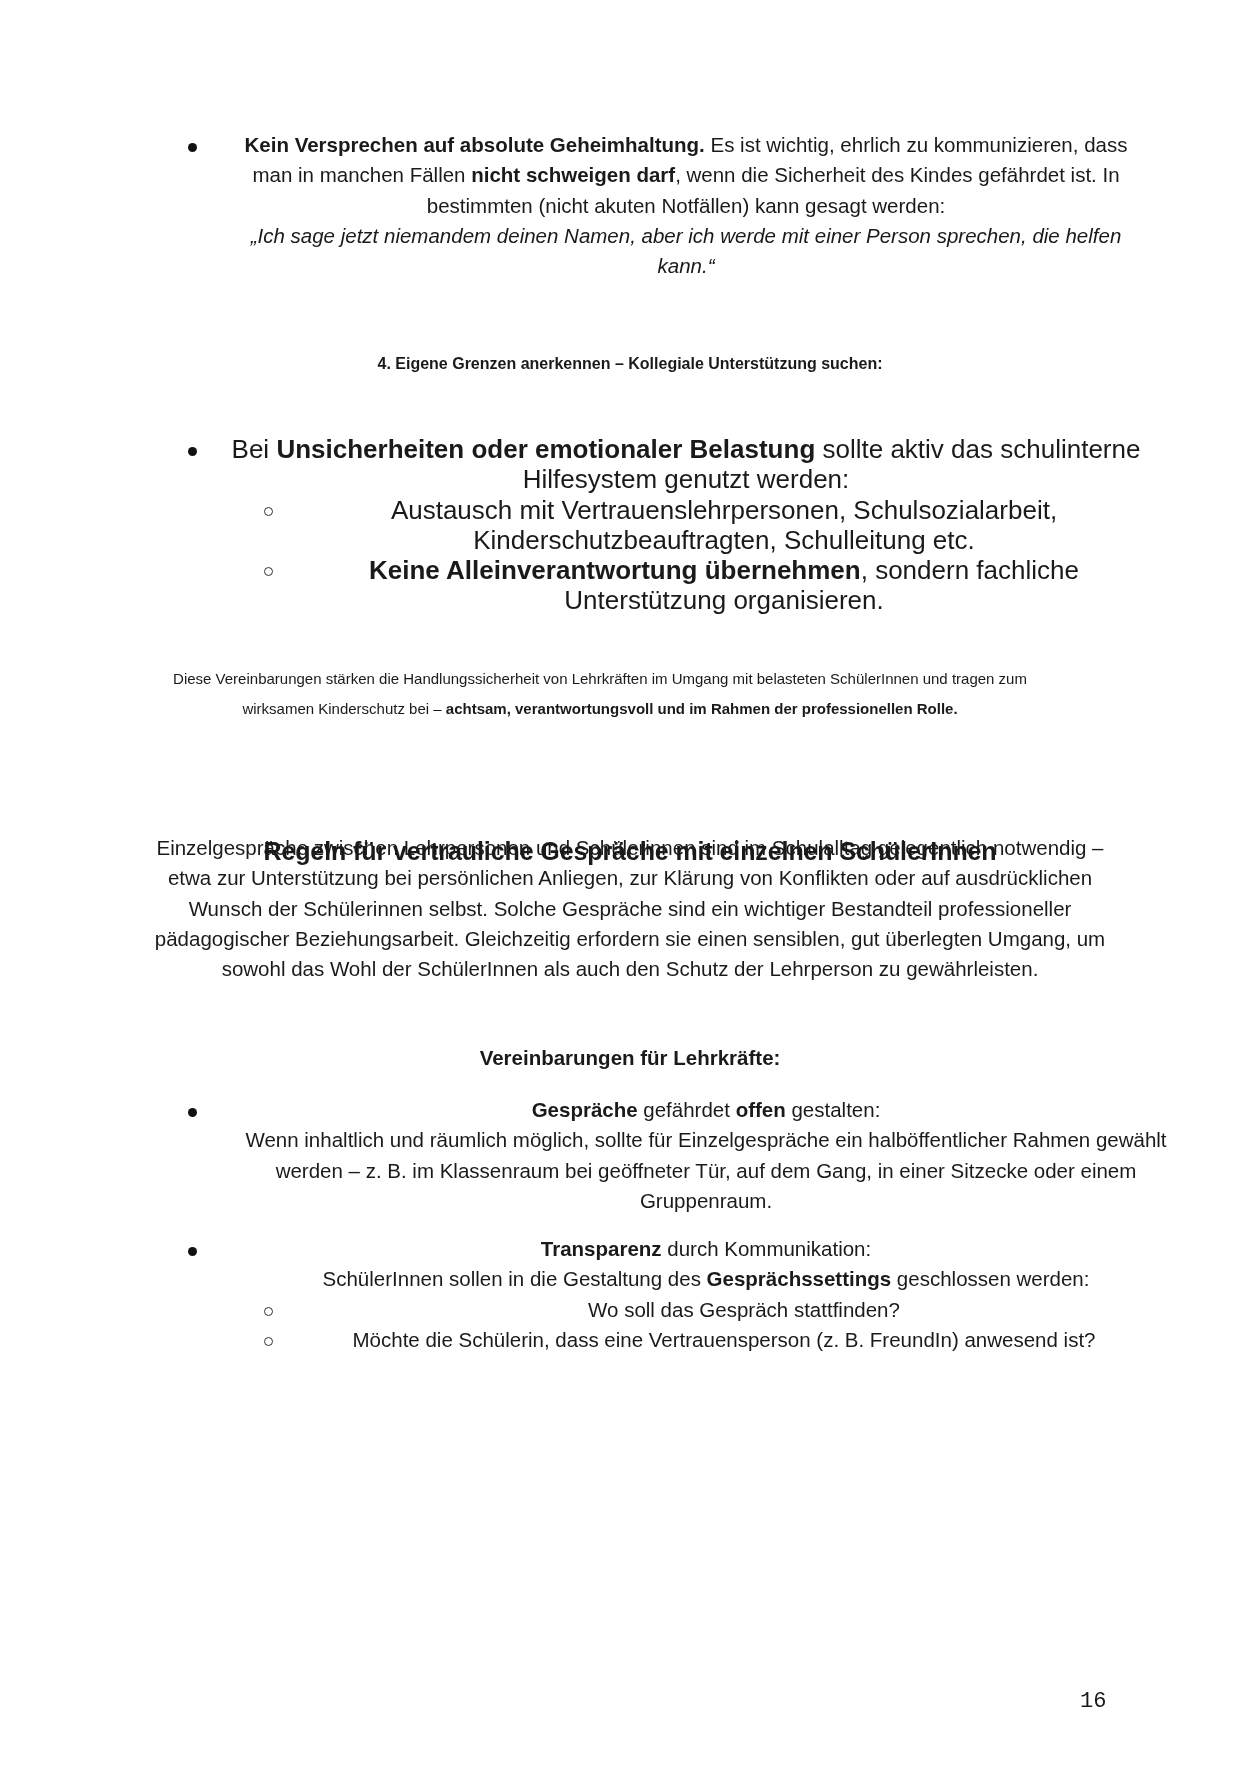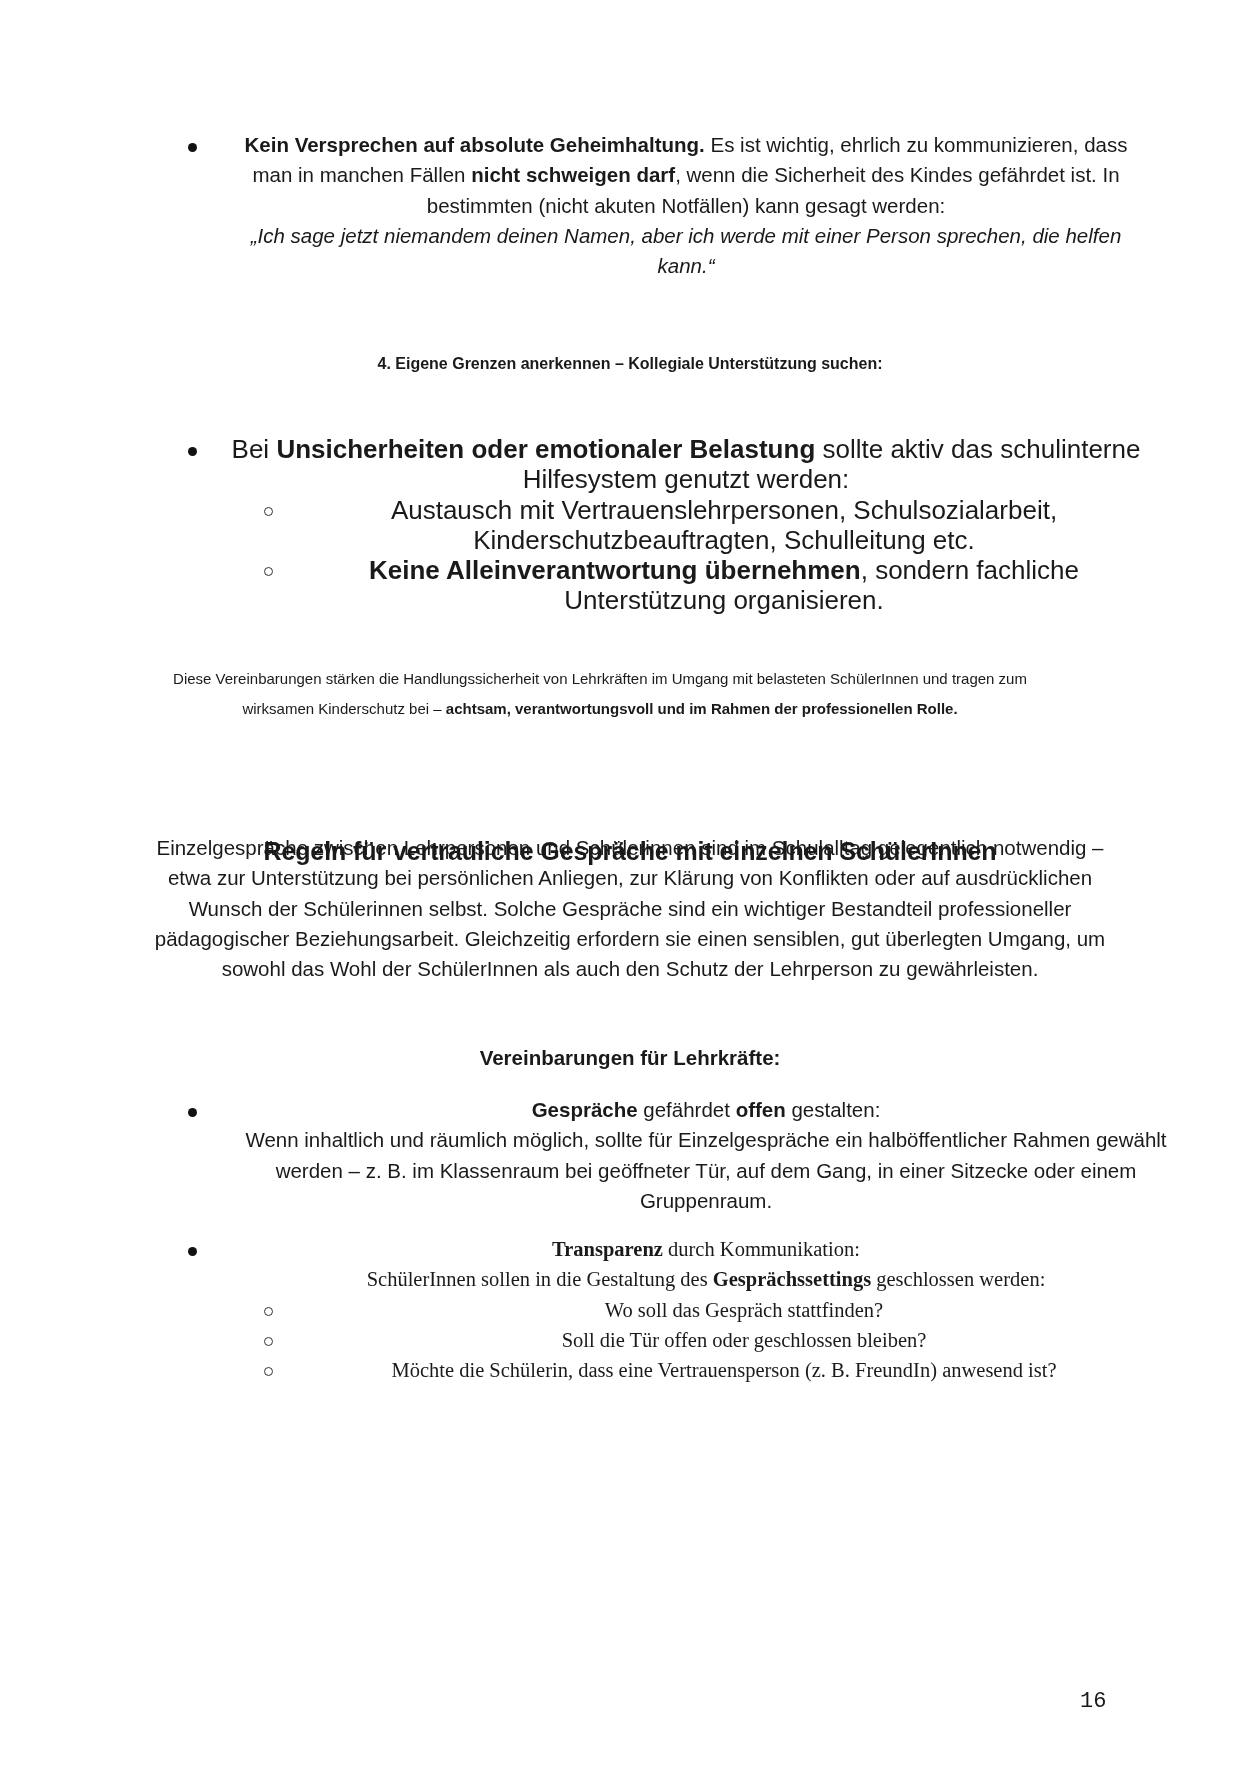--- a/index.html
+++ b/index.html
@@ -76,36 +76,32 @@
   <div class="block bold" style="top:1043px; font-size:20.5px; line-height:30px;">Vereinbarungen für Lehrkräfte:</div>
 
   <div class="block bullet-block" style="top:1095px; width:960px; font-size:20.5px; line-height:30.3px;">
     <span class="dot"></span>
     <div>
       <b>Gespräche</b><span> gefährdet </span><b>offen</b><span> gestalten:</span>
     </div>
     <div>Wenn inhaltlich und räumlich möglich, sollte für Einzelgespräche ein halböffentlicher Rahmen gewählt werden – z. B. im Klassenraum bei geöffneter Tür, auf dem Gang, in einer Sitzecke oder einem Gruppenraum.</div>
   </div>
 
-  <div class="block bullet-block" style="top:1234px; width:960px; font-size:20.5px; line-height:30.3px;font-family:Liberation Serif, serif;">
+  <div class="block bullet-block" style="top:1234px; width:960px; font-size:20.5px; line-height:30.3px;">
     <span class="dot"></span>
     <div>
       <b>Transparenz</b><span> durch Kommunikation:</span>
     </div>
     <div>
       <span>SchülerInnen sollen in die Gestaltung des </span><b>Gesprächssettings</b><span> geschlossen werden:</span>
     </div>
     <div class="sub-list">
       <div class="sub-item">
         <span class="ring"></span>
         <span>Wo soll das Gespräch stattfinden?</span>
-      </div>
-      <div class="sub-item">
-        <span class="ring"></span>
-        <span>Soll die Tür offen oder geschlossen bleiben?</span>
       </div>
       <div class="sub-item" style="padding-right:40px;">
         <span class="ring"></span>
         <span>Möchte die Schülerin, dass eine Vertrauensperson (z. B. FreundIn) anwesend ist?</span>
       </div>
     </div>
   </div>
 
   <div class="page-number">16</div>
 

